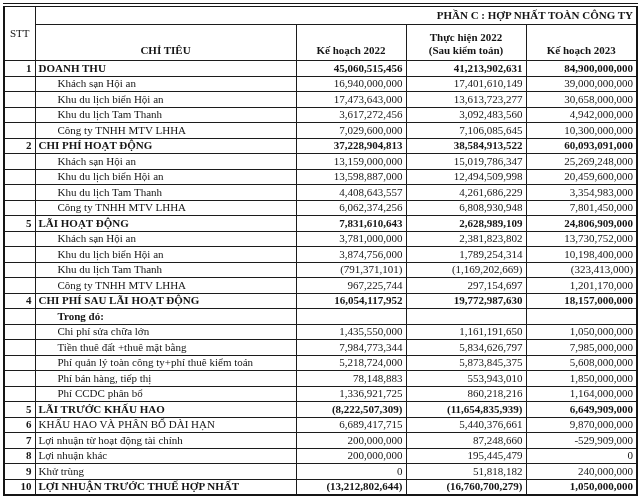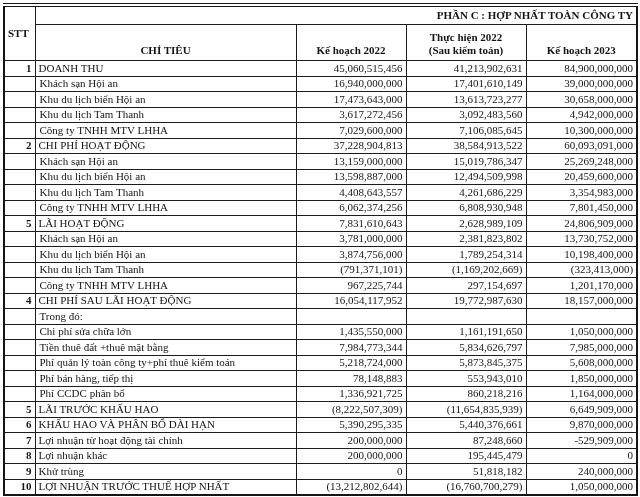--- a/index.html
+++ b/index.html
@@ -36,42 +36,42 @@
     white-space: nowrap;
     vertical-align: middle;
   }
   td.title-cell {
     text-align: right;
     font-weight: bold;
     font-size: 12.5px;
     height: 17px;
   }
   td.stt-head {
-    font-weight: bold;
+    font-weight: normal;
     vertical-align: bottom;
-    text-align: left;
+    text-align: center;
     padding-bottom: 3px;
   }
   tr.colhead td {
     font-weight: bold;
     text-align: center;
     vertical-align: bottom;
     padding-bottom: 3px;
     height: 32px;
   }
   tr.r td { height: 14.5px; }
   td.stt {
     text-align: right;
     padding-right: 2px;
     font-weight: bold;
   }
   td.lbl { padding-left: 3px; }
-  td.lbl.indent { padding-left: 4px; }
+  td.lbl.indent { padding-left: 22px; }
   td.num { text-align: right; padding-right: 5px; }
-  tr.bold td.lbl, tr.bold td.num { font-weight: normal; }
+  tr.bold td.lbl, tr.bold td.num { font-weight: bold; }
 </style>
 </head>
 <body>
 
 <div class="sheet">
   <table class="fin">
     <colgroup>
       <col style="width:31px">
       <col style="width:261px">
       <col style="width:110px">
@@ -250,21 +250,21 @@
         <tr class="r bold">
           <td class="stt">5</td>
           <td class="lbl">LÃI TRƯỚC KHẤU HAO</td>
           <td class="num">(8,222,507,309)</td>
           <td class="num">(11,654,835,939)</td>
           <td class="num">6,649,909,000</td>
         </tr>
         <tr class="r">
           <td class="stt">6</td>
           <td class="lbl">KHẤU HAO VÀ PHÂN BỔ DÀI HẠN</td>
-          <td class="num">5,390,295,335</td>
+          <td class="num">6,689,417,715</td>
           <td class="num">5,440,376,661</td>
           <td class="num">9,870,000,000</td>
         </tr>
         <tr class="r">
           <td class="stt">7</td>
           <td class="lbl">Lợi nhuận từ hoạt động tài chính</td>
           <td class="num">200,000,000</td>
           <td class="num">87,248,660</td>
           <td class="num">-529,909,000</td>
         </tr>

